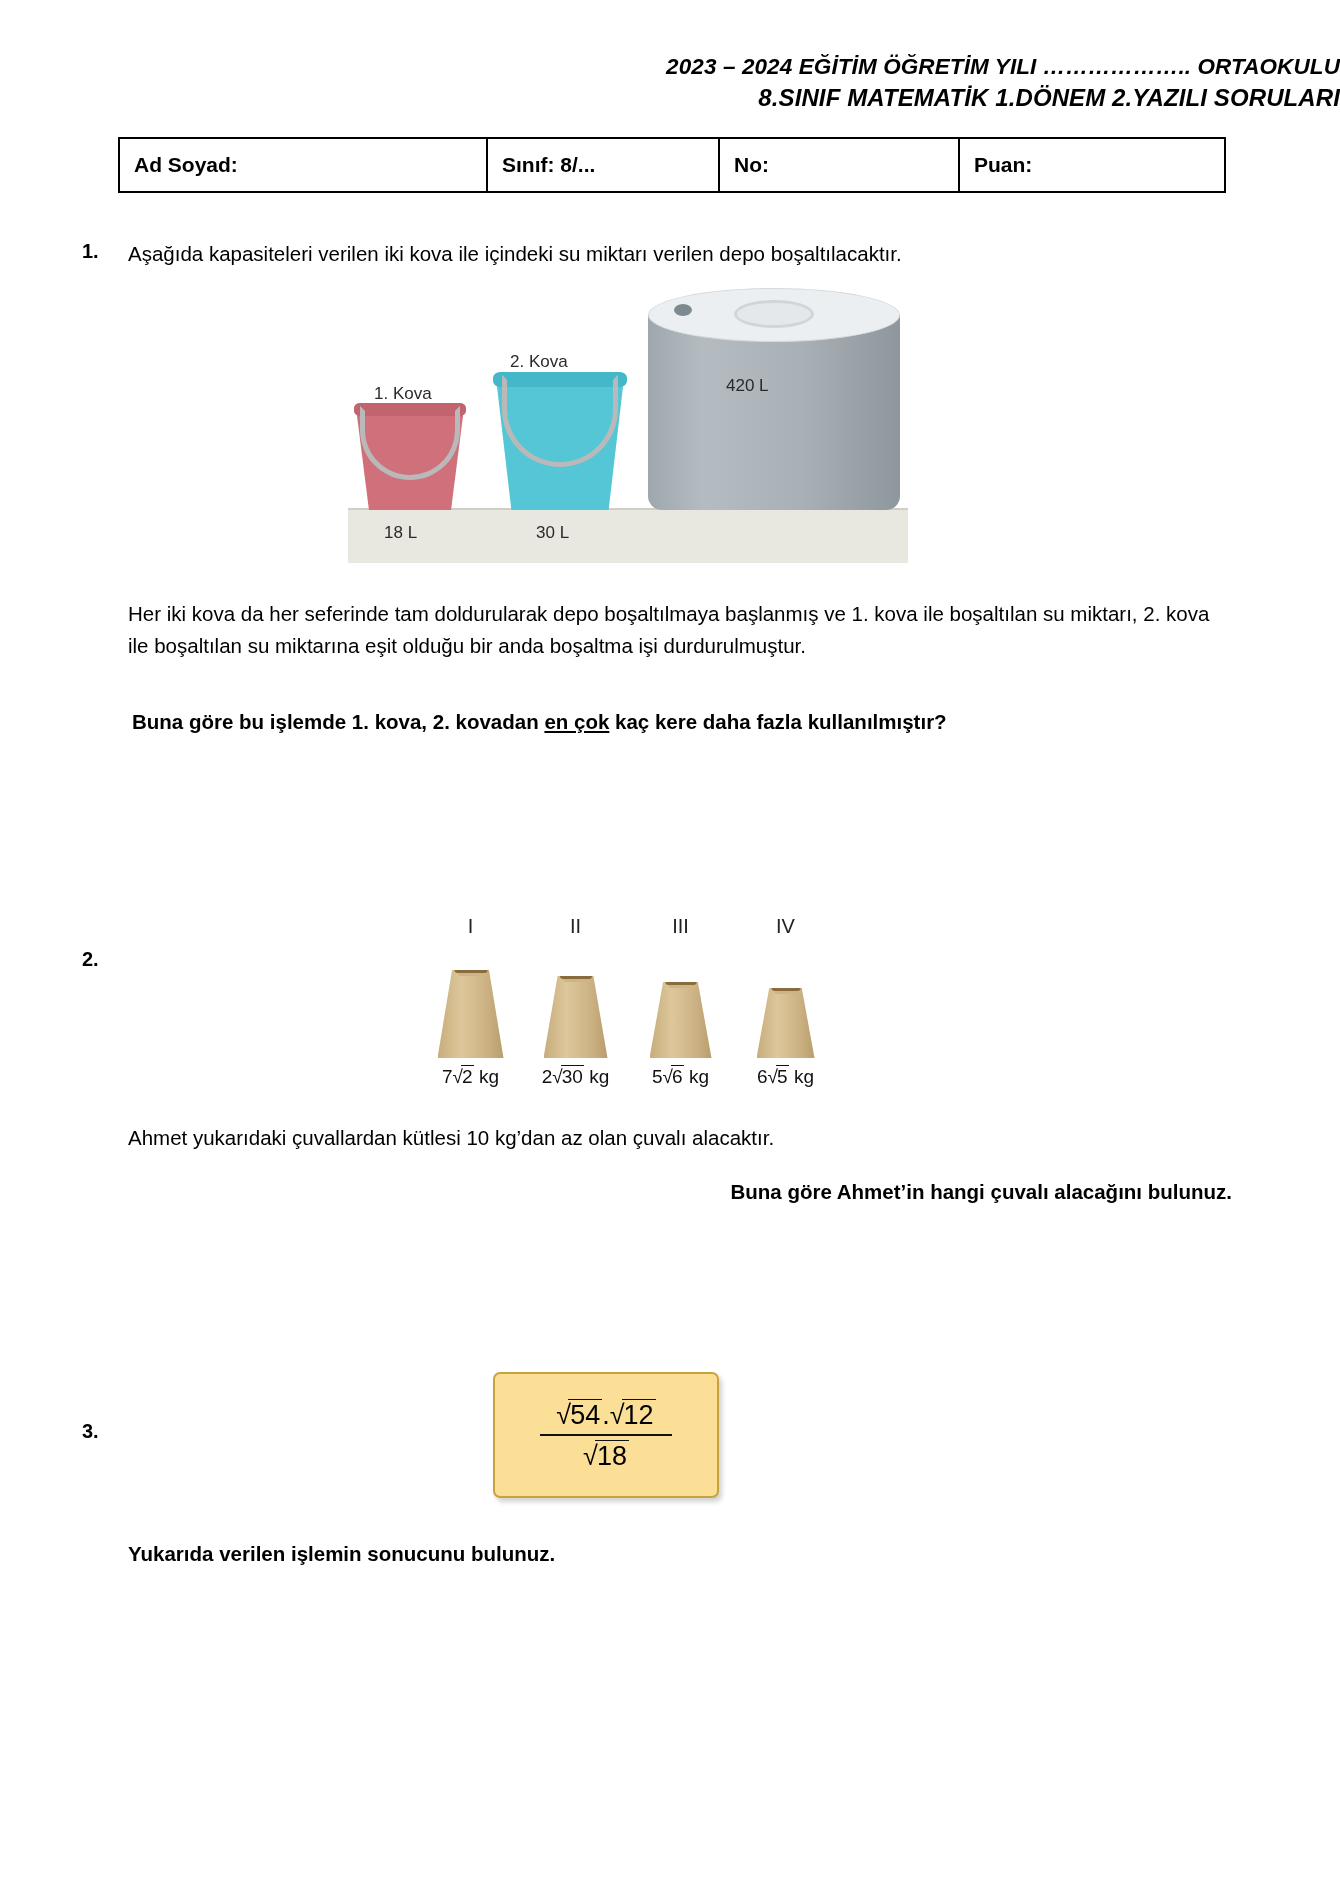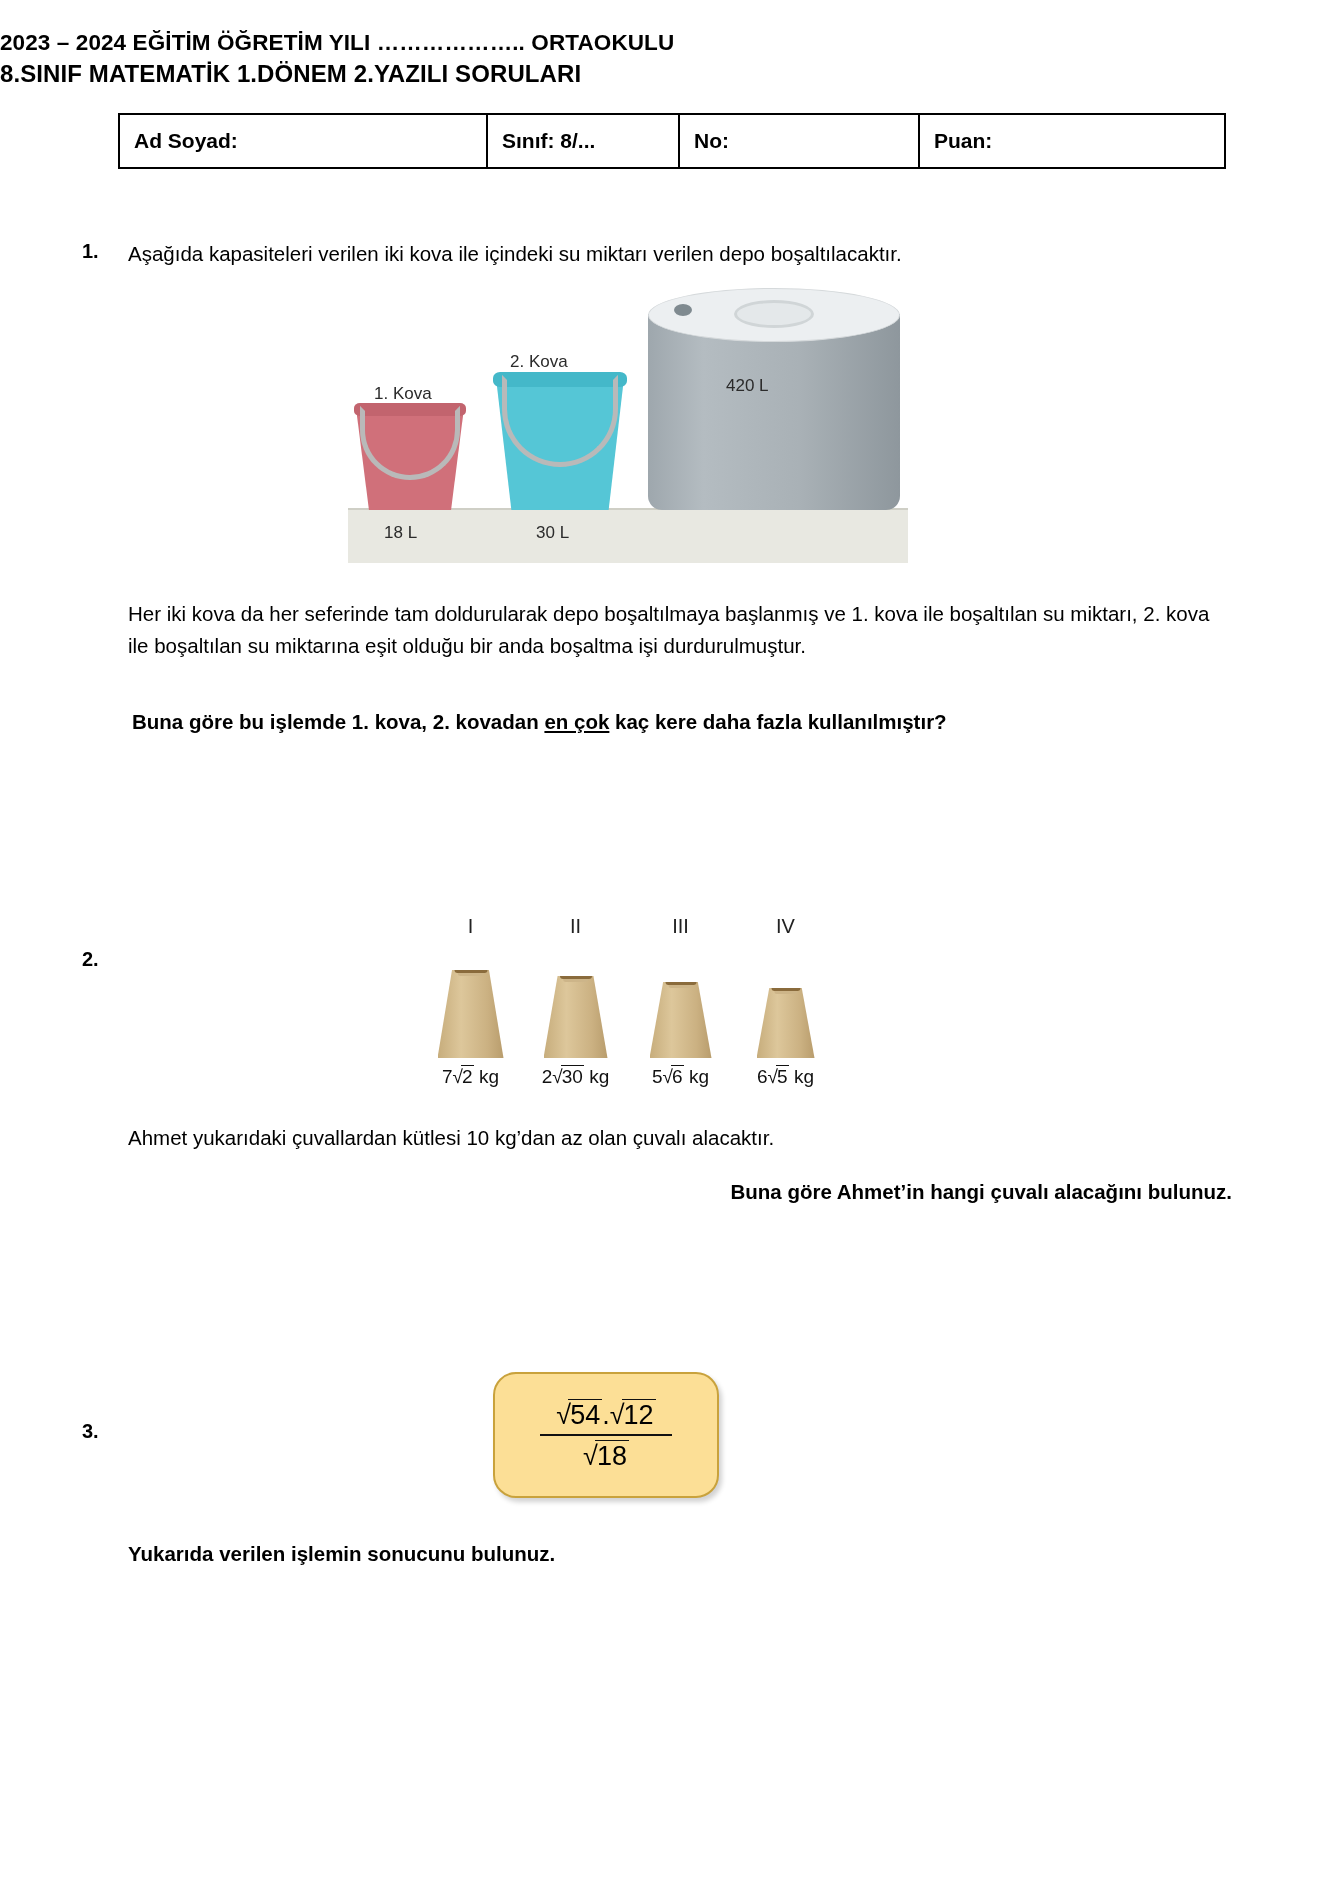--- a/index.html
+++ b/index.html
@@ -15,23 +15,24 @@
   }
   .page {
     position: relative;
     width: 1340px;
     height: 1895px;
     padding: 0;
   }
 
   
   .doc-header {
-    text-align: left;
-    padding-top: 28px;
+    text-align: right;
+    padding-top: 52px;
     line-height: 1.35;
+    font-style: italic;
   }
   .doc-header .line1 {
     font-size: 22.5px;
     font-weight: bold;
     letter-spacing: 0.1px;
   }
   .doc-header .line2 {
     font-size: 24px;
     font-weight: bold;
     letter-spacing: 0.1px;
@@ -48,21 +49,21 @@
   .info-cell {
     display: flex;
     align-items: center;
     padding-left: 14px;
     font-size: 21px;
     font-weight: bold;
     border-right: 2px solid #000;
   }
   .info-cell:last-child { border-right: none; }
   .c1 { width: 368px; }
-  .c2 { width: 192px; }
+  .c2 { width: 232px; }
   .c3 { width: 240px; }
   .c4 { width: 264px; }
 
   
   .qnum {
     position: absolute;
     font-size: 20px;
     font-weight: bold;
   }
   .qtext {
@@ -344,21 +345,21 @@
   
   #q3 { left: 82px; top: 1420px; }
   .fraction-box {
     position: absolute;
     left: 493px;
     top: 1372px;
     width: 226px;
     height: 126px;
     background: #fcdf96;
     border: 2px solid #c9a23c;
-    border-radius: 23px;
+    border-radius: 7px;
     box-shadow: 3px 4px 5px rgba(0,0,0,0.18);
     display: flex;
     flex-direction: column;
     align-items: center;
     justify-content: center;
   }
   .frac-num {
     font-size: 27px;
     padding-bottom: 3px;
   }

